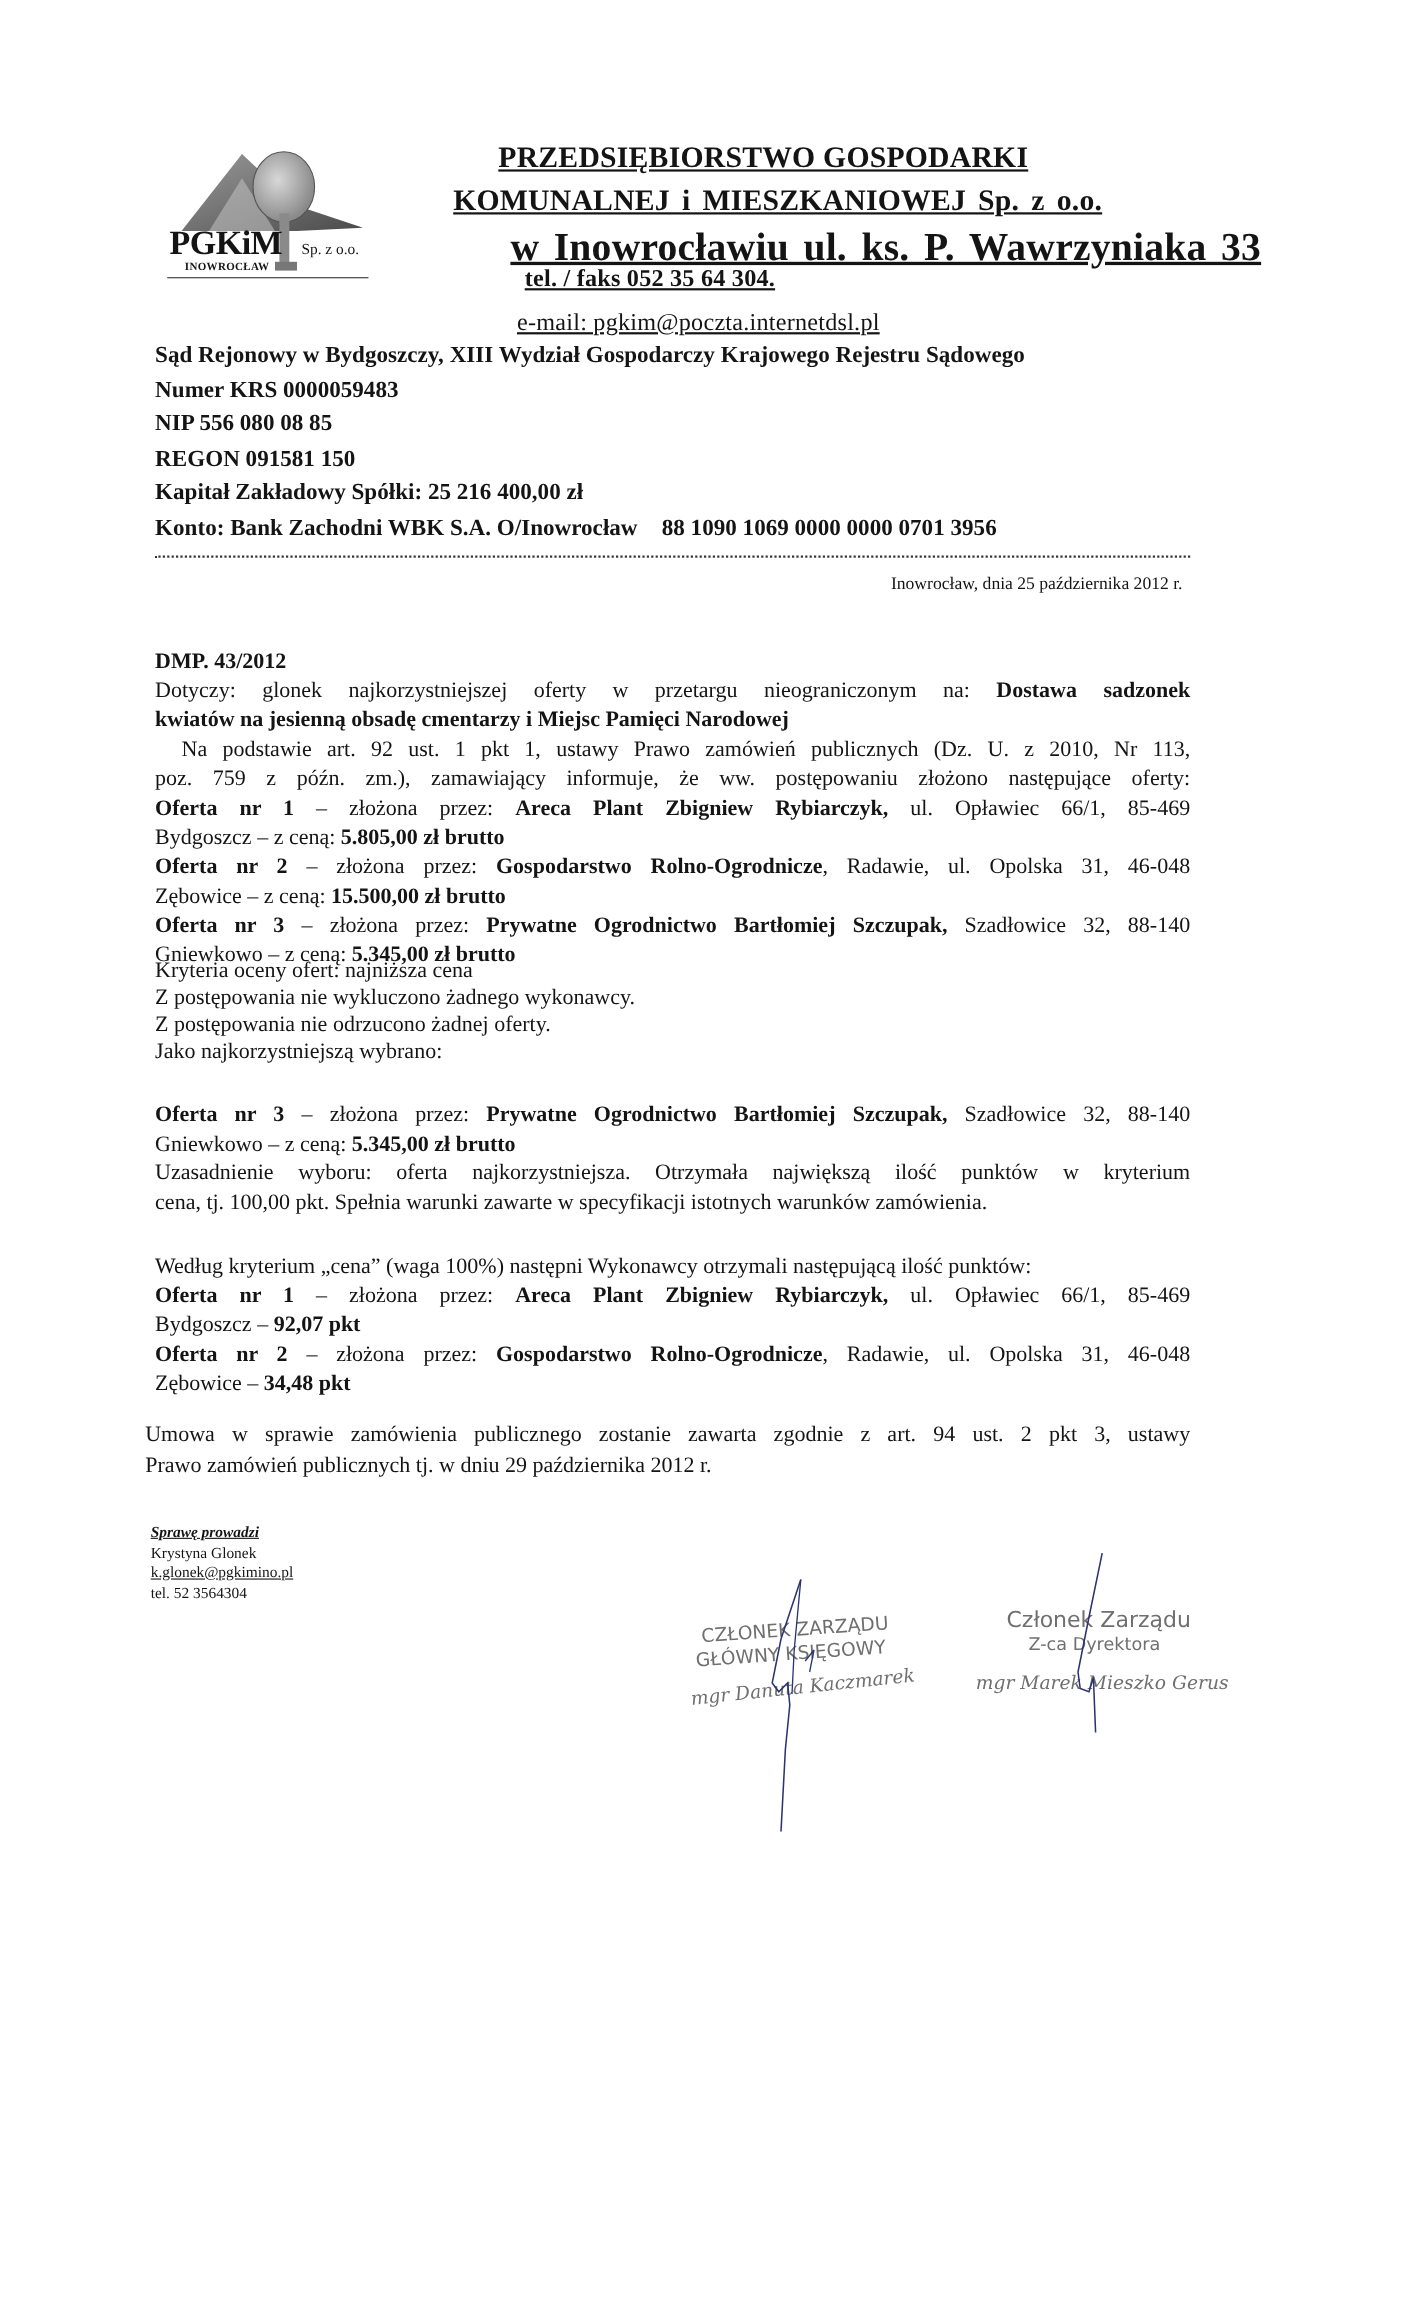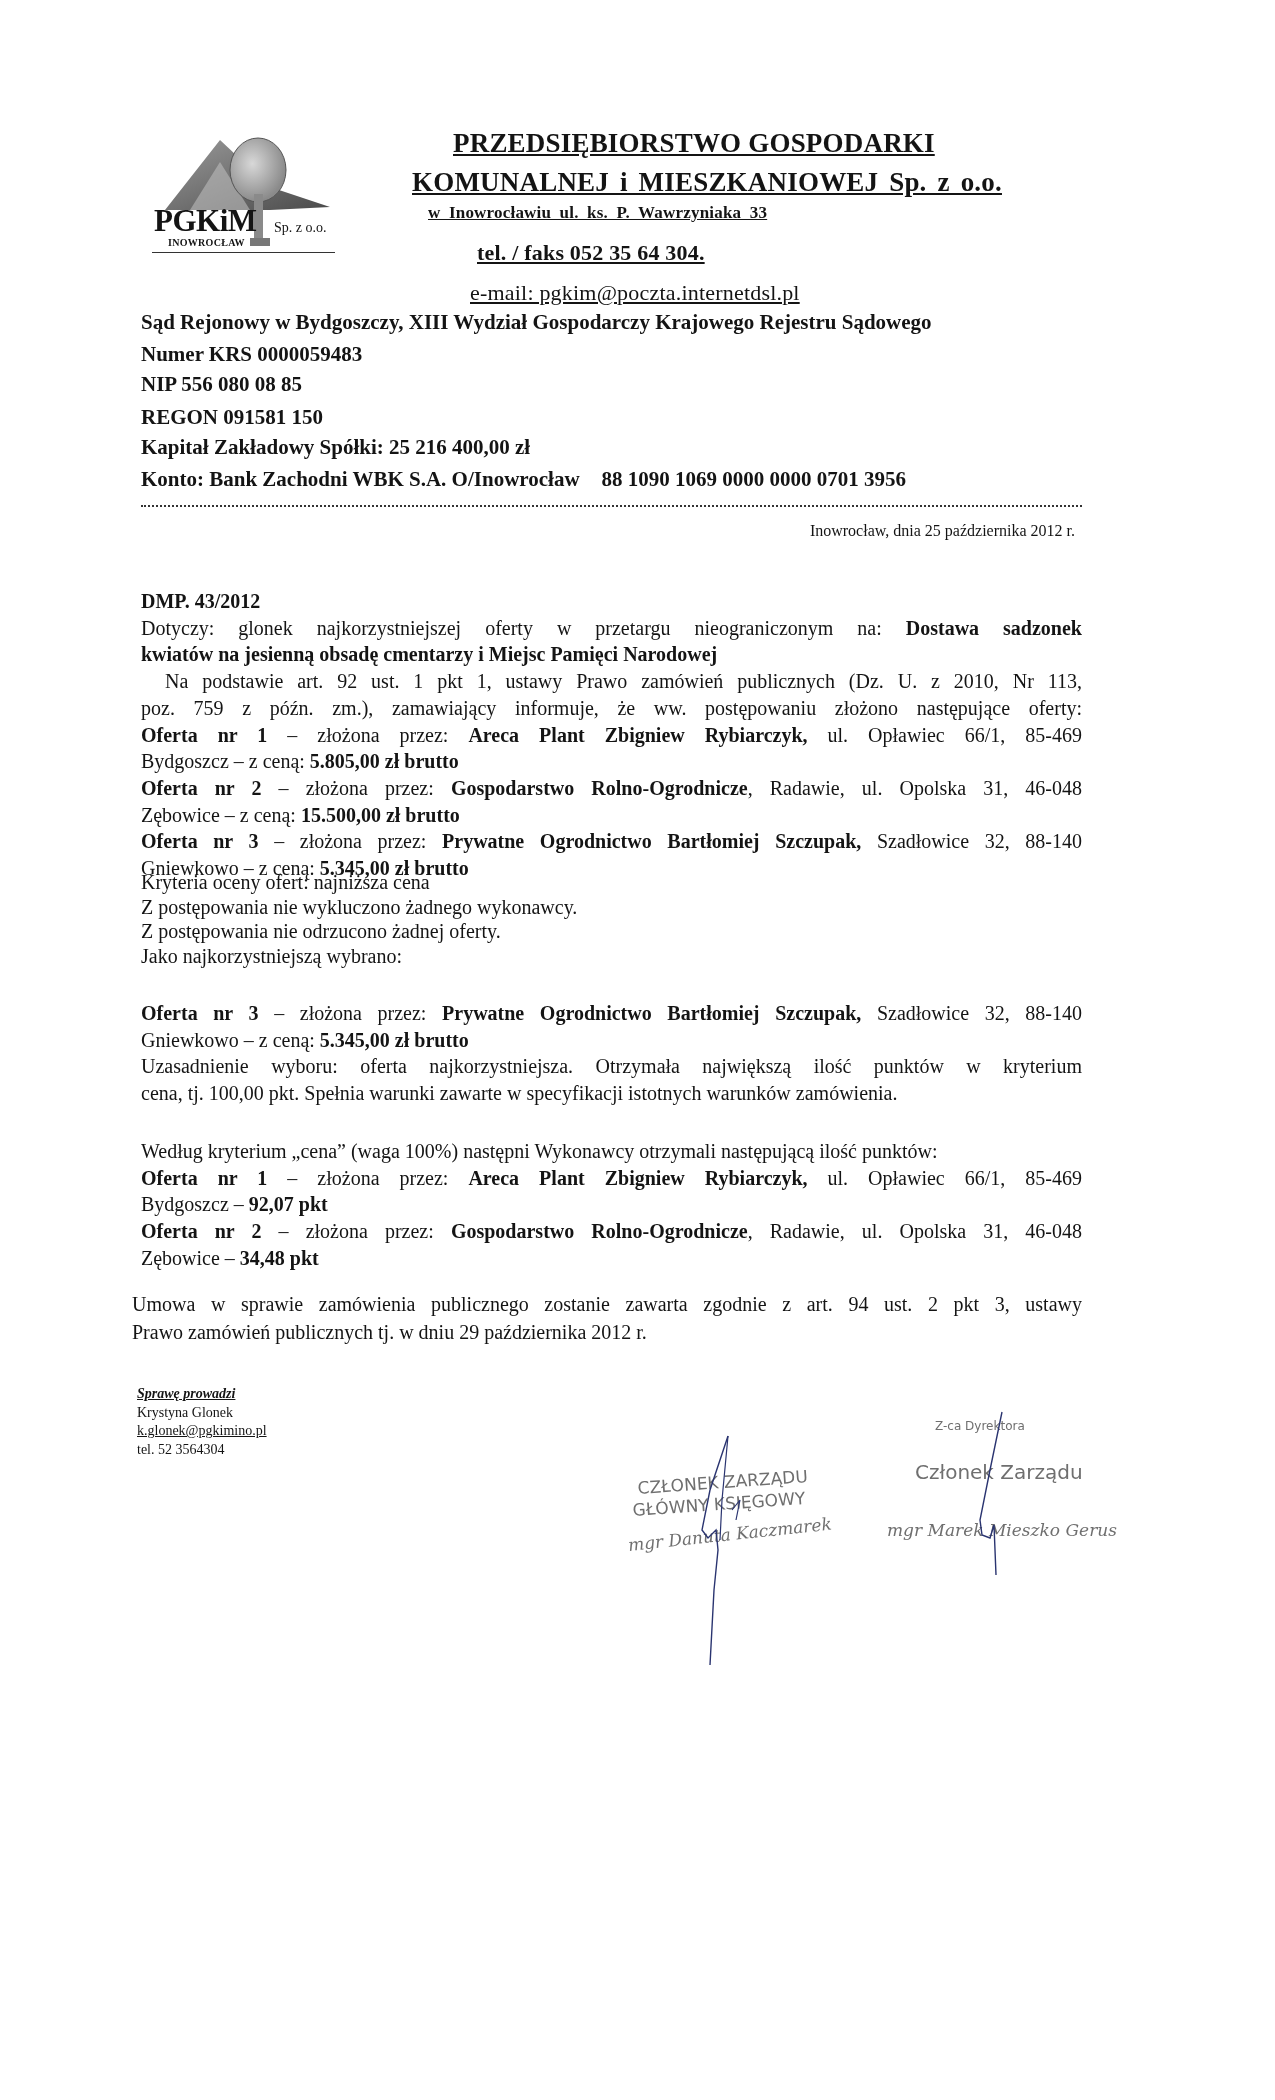--- a/index.html
+++ b/index.html
@@ -8,21 +8,21 @@
   .abs { position: absolute; white-space: nowrap; }
 
   
   #logo { position: absolute; left: 150px; top: 132px; width: 190px; height: 125px; }
   #logo-rule { position: absolute; left: 152px; top: 252px; width: 183px; height: 0; border-top: 1px solid #333; }
 
   
   .lh { position: absolute; font-weight: bold; white-space: nowrap; letter-spacing: 0.2px; text-decoration: underline; }
   .lh1 { left: 453px; top: 128px; font-size: 27px; }
   .lh2 { left: 412px; top: 167px; font-size: 27px; word-spacing: 4px; }
-  .lh3 { left: 428px; top: 203px; font-size: 17px; word-spacing: 4px; }
+  .lh3 { left: 464px; top: 203px; font-size: 36px; word-spacing: 4px; }
   .lh4 { left: 477px; top: 240px; font-size: 22px; }
   .lh5 { left: 470px; top: 280px; font-size: 22px; font-weight: normal; text-decoration: underline; }
 
   .reg { position: absolute; left: 141px; font-weight: bold; font-size: 21px; white-space: nowrap; }
   .reg1 { top: 310px; } .reg2 { top: 342px; } .reg3 { top: 372px; }
   .reg4 { top: 405px; } .reg5 { top: 435px; } .reg6 { top: 467px; }
   .reg6 .acct { margin-left: 22px; }
 
   #dots { position: absolute; left: 141px; top: 505px; width: 941px; height: 0;
           border-top: 2px dotted #333; }
@@ -46,21 +46,21 @@
   #contact { position: absolute; left: 137px; top: 1385px; font-size: 14px; line-height: 18.5px; }
   #contact .ttl { font-weight: bold; font-style: italic; text-decoration: underline; }
   #contact .mail { text-decoration: underline; }
 
   
   .stamp { position: absolute; font-family: "DejaVu Sans", sans-serif; color: #6f6f6f; white-space: nowrap; }
   .st1a { left: 637px; top: 1478px; font-size: 17px; transform: rotate(-4deg); transform-origin: left top; }
   .st1b { left: 632px; top: 1500px; font-size: 17px; transform: rotate(-4deg); transform-origin: left top; }
   .st1c { left: 627px; top: 1535px; font-size: 17px; font-family: "DejaVu Serif", serif; font-style: italic; transform: rotate(-6deg); transform-origin: left top; }
   .st2a { left: 915px; top: 1460px; font-size: 20px; }
-  .st2b { left: 935px; top: 1419px; font-size: 12px; }
+  .st2b { left: 935px; top: 1485px; font-size: 16px; }
   .st2c { left: 887px; top: 1520px; font-size: 17px; font-family: "DejaVu Serif", serif; font-style: italic; }
 
   #sig1, #sig2 { position: absolute; }
   #sig1 { left: 680px; top: 1430px; width: 80px; height: 240px; }
   #sig2 { left: 960px; top: 1410px; width: 60px; height: 170px; }
 </style>
 </head>
 <body>
 
 <div id="logo">

